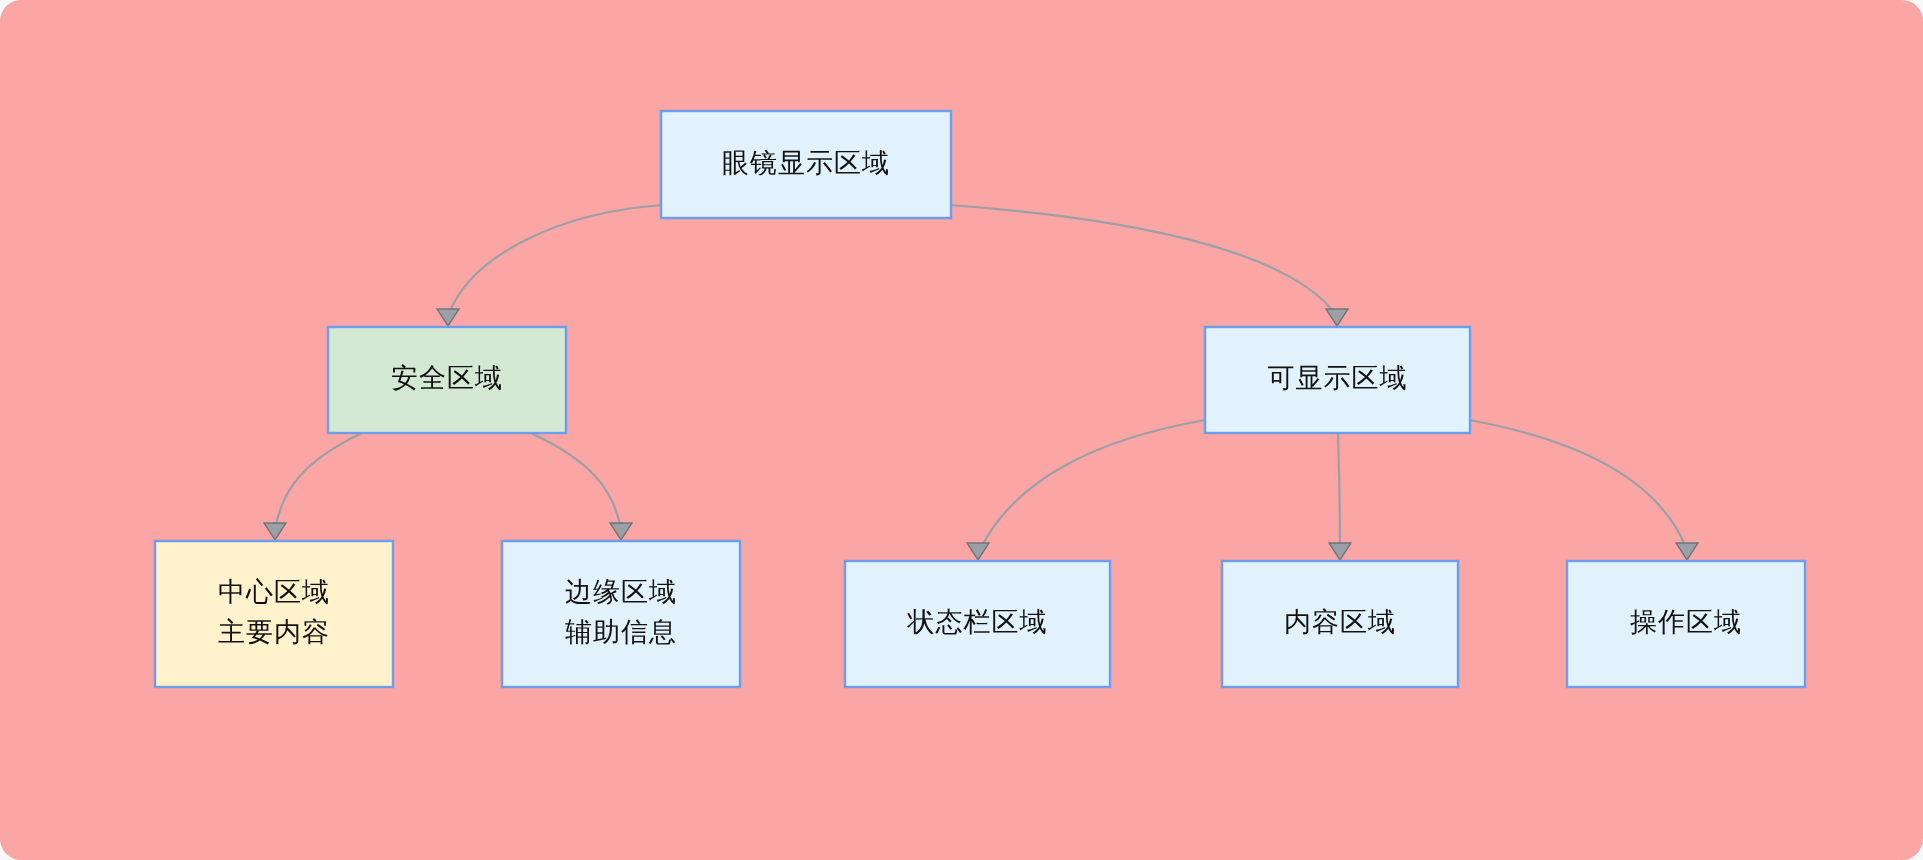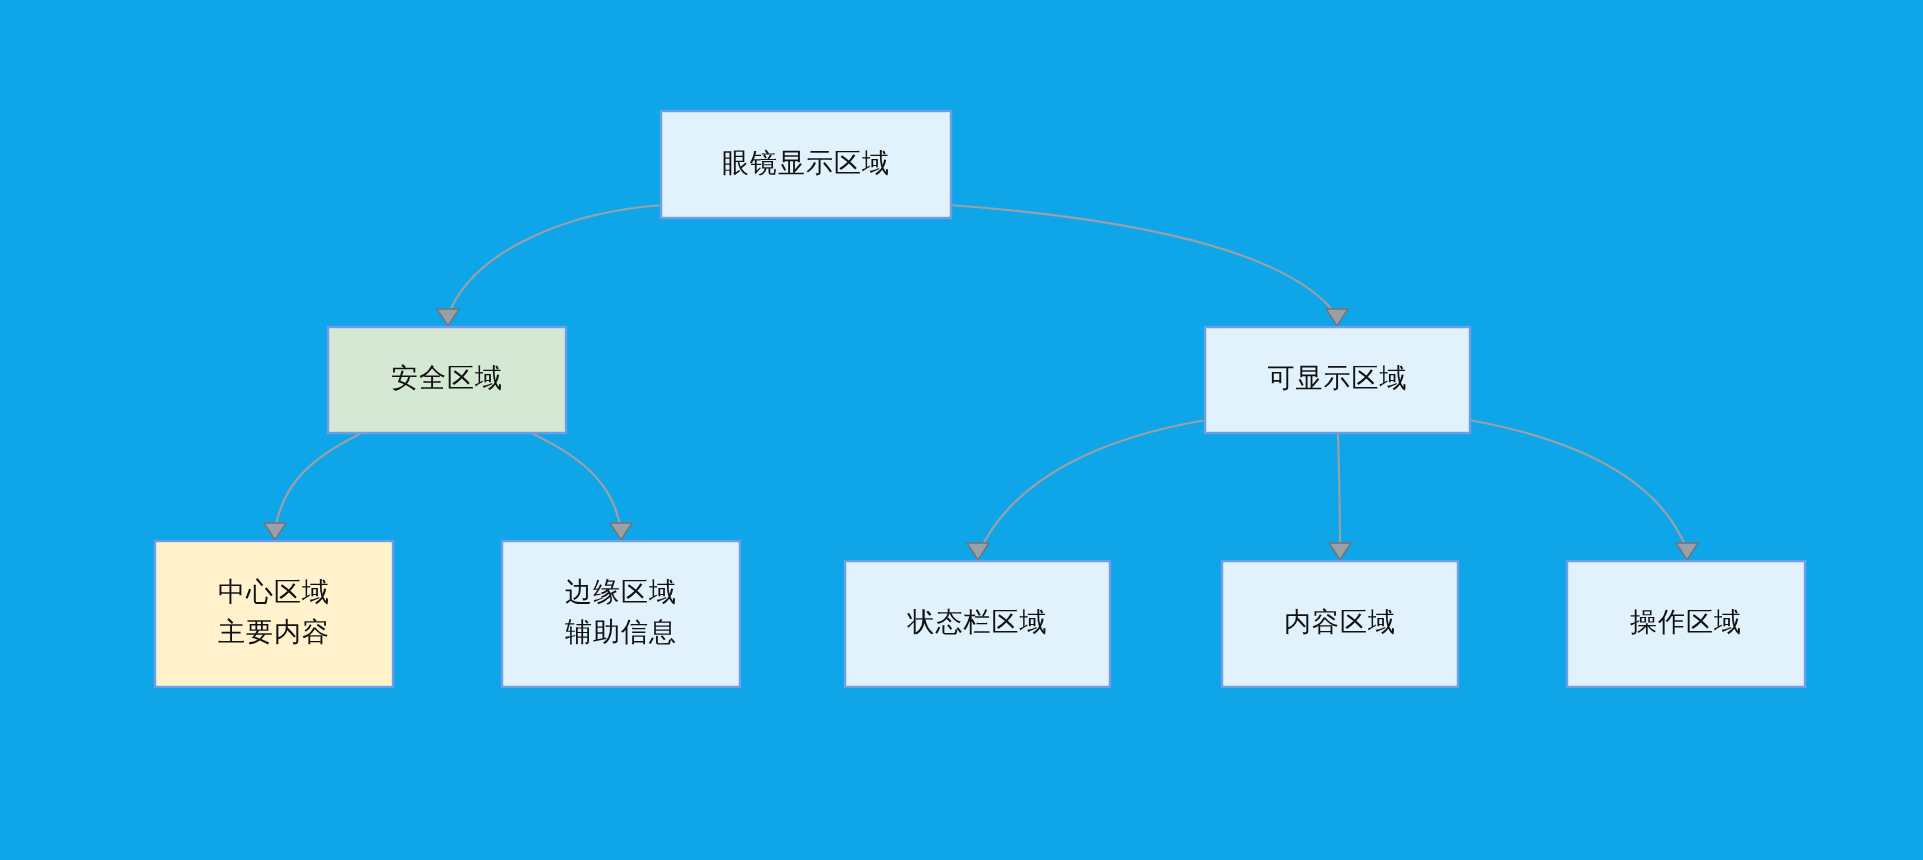--- a/index.html
+++ b/index.html
@@ -11,21 +11,22 @@
   body {
     width: 1923px;
     height: 860px;
     overflow: hidden;
     font-family: "Liberation Sans", "DejaVu Sans", sans-serif;
   }
   #diagram-root {
     position: relative;
     width: 1923px;
     height: 860px;
-    background: #0ea5e9;
+    background: #fca5a5;
+    border-radius: 21px;
   }
   svg.diagram-canvas {
     position: absolute;
     left: 0;
     top: 0;
     width: 1923px;
     height: 860px;
     display: block;
   }
   .edge-path {

